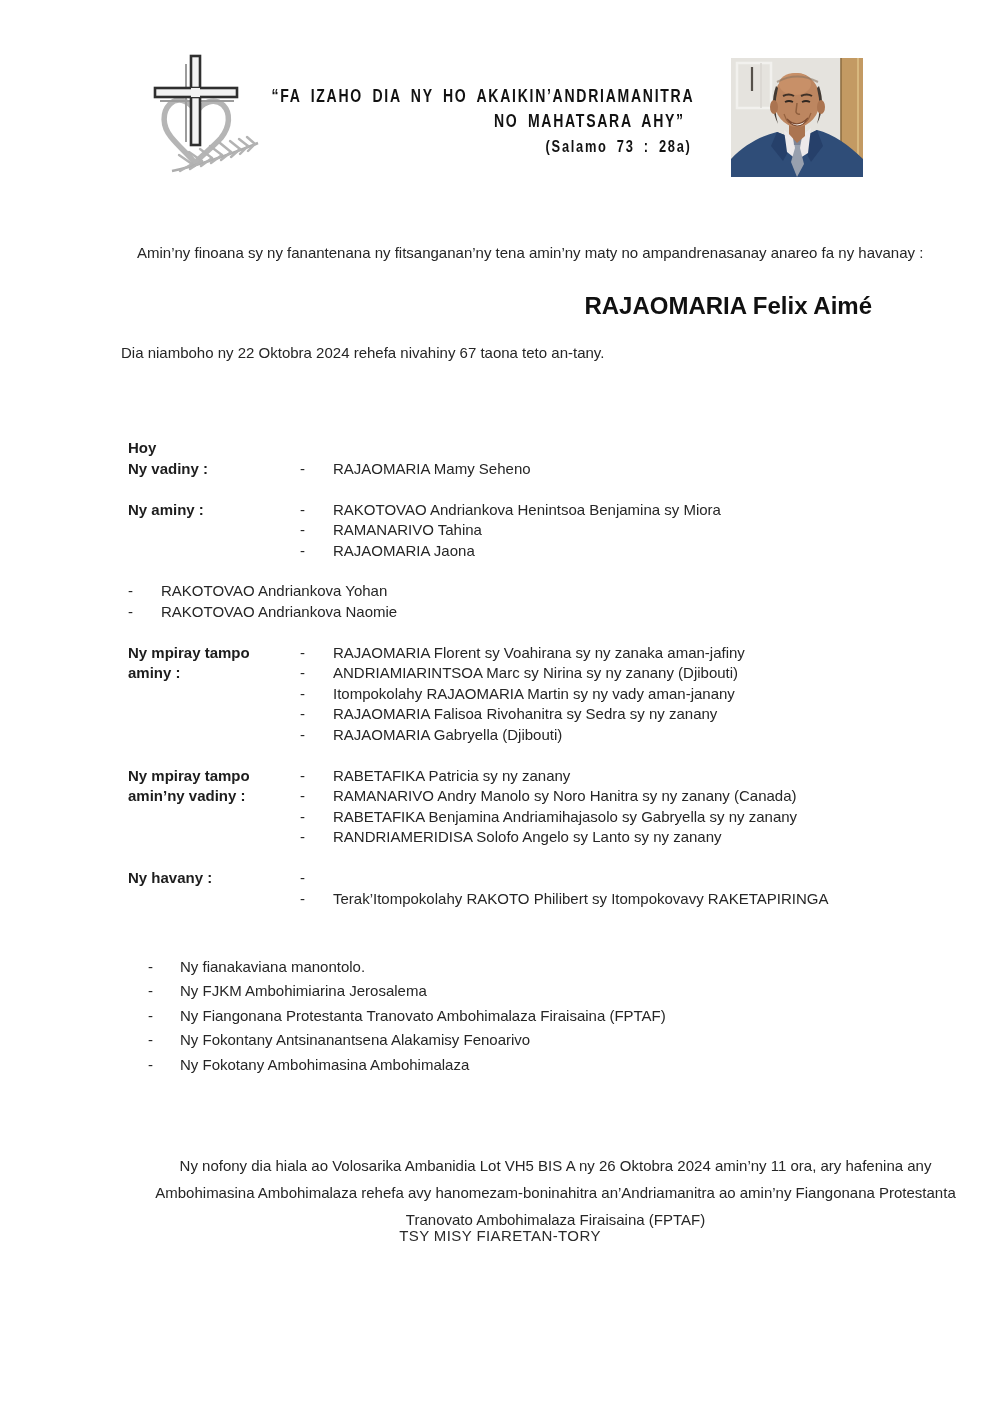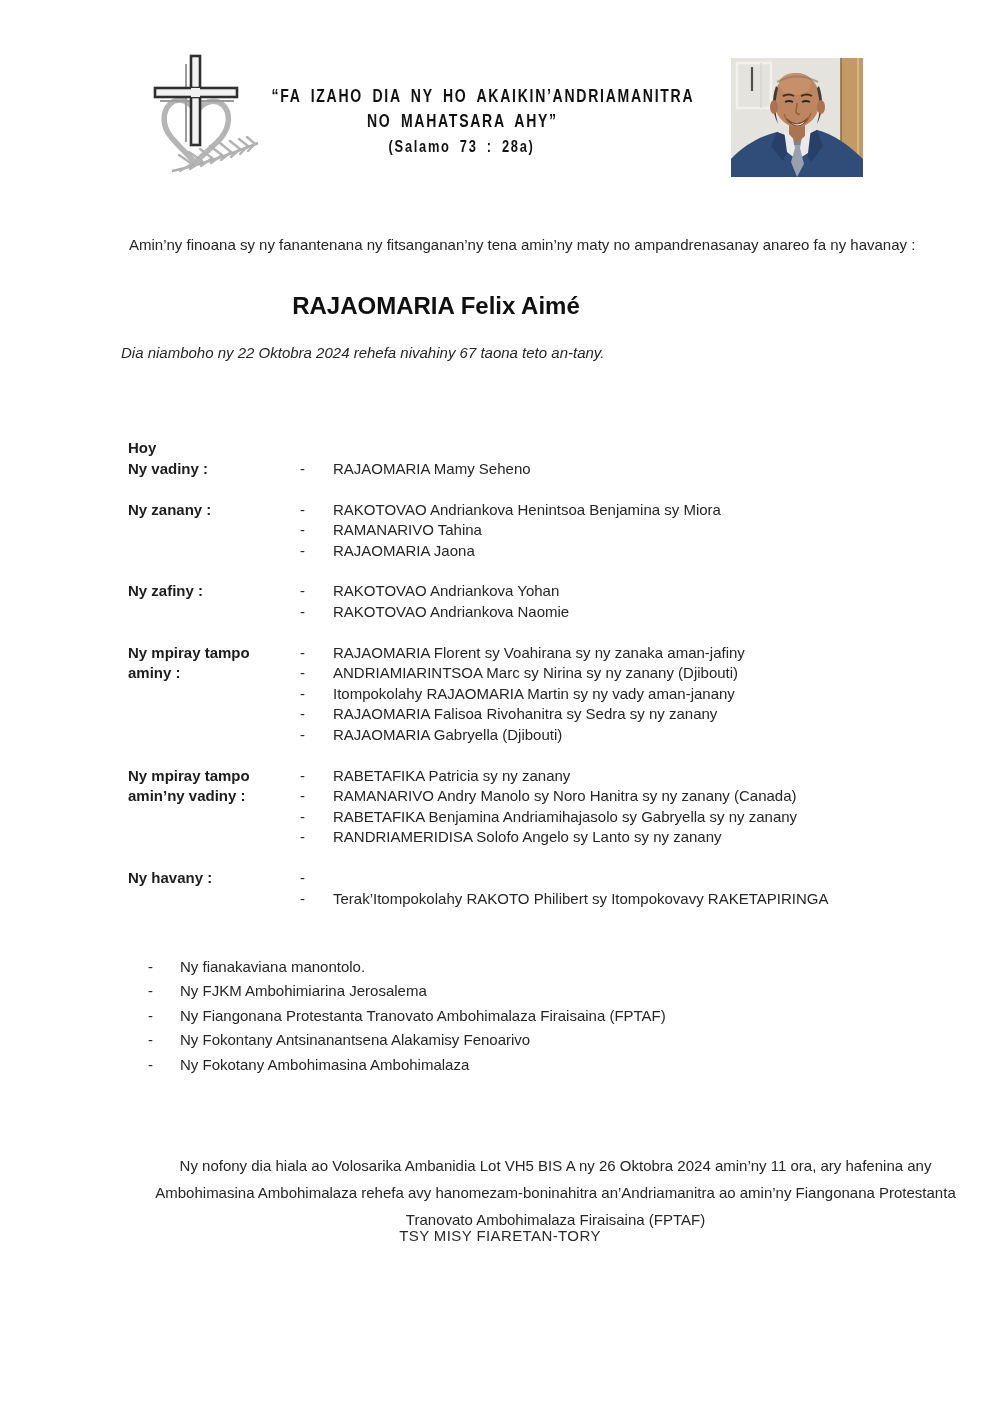--- a/index.html
+++ b/index.html
@@ -2,31 +2,31 @@
 <html><head>
 <meta charset="utf-8">
 <style>
   html,body { margin:0; padding:0; background:#ffffff; }
   .page {
     position:relative; width:1000px; height:1414px; background:#ffffff;
     font-family:"Liberation Sans", sans-serif; color:#262626; overflow:hidden;
   }
   
   .logo { position:absolute; left:134px; top:50px; width:130px; height:132px; }
-  .quote { position:absolute; left:212px; top:84px; width:500px; text-align:center; color:#121212; }
+  .quote { position:absolute; left:212px; top:84px; width:500px; text-align:right; color:#121212; }
   .quote-line { display:block; height:25px; line-height:25px; white-space:nowrap; }
   .quote-line > span { display:inline-block; transform:scaleX(.78); transform-origin:center;
     font-weight:700; font-size:18px; letter-spacing:2.2px; word-spacing:5px; }
   .quote-line.small > span { font-size:16.5px; }
   .photo { position:absolute; left:731px; top:58px; width:132px; height:119px; }
   
-  .intro { position:absolute; left:121px; top:223px; width:790px; font-size:15px; line-height:27px; margin:8px; }
-  .name  { position:absolute; left:0; top:292px; width:872px; text-align:center;
+  .intro { position:absolute; left:121px; top:223px; width:790px; font-size:15px; line-height:27px; margin:16px; }
+  .name  { position:absolute; left:0; top:292px; width:872px; text-align:right;
            font-size:24px; font-weight:700; color:#101010; margin:0; }
-  .death { position:absolute; left:121px; top:344px; font-size:15px; margin:0;font-style:italic; }
+  .death { position:absolute; left:121px; top:344px; font-size:15px; margin:0; }
   .hoy   { position:absolute; left:128px; top:419px; font-size:15px; font-weight:700; color:#1d1d1d;margin-top:20px; }
   .sections { position:absolute; left:128px; top:459px; width:860px; font-size:15px; }
   .sect { display:flex; margin-bottom:20px; }
   .sect-label { width:172px; padding-right:28px; box-sizing:border-box; flex-shrink:0;
                 font-weight:700; color:#1d1d1d; line-height:20.6px; }
   .sect-rows { flex:1; }
   .row { display:flex; line-height:20.6px; }
   .dash { width:33px; flex-shrink:0; }
   .groups { position:absolute; left:148px; top:955px; width:800px; font-size:15px; }
   .group-row { display:flex; line-height:24.4px; }
@@ -136,39 +136,38 @@
       <div class="sect-label">Ny vadiny :</div>
       <div class="sect-rows">
         <div class="row">
             <span class="dash">-</span>
             <span>RAJAOMARIA Mamy Seheno</span>
           </div>
       </div>
     </div>
 
     <div class="sect">
-      <div class="sect-label">Ny zanany :</div>
+      <div class="sect-label">Ny aminy :</div>
       <div class="sect-rows">
         <div class="row">
             <span class="dash">-</span>
             <span>RAKOTOVAO Andriankova Henintsoa Benjamina sy Miora</span>
           </div>
         <div class="row">
             <span class="dash">-</span>
             <span>RAMANARIVO Tahina</span>
           </div>
         <div class="row">
             <span class="dash">-</span>
             <span>RAJAOMARIA Jaona</span>
           </div>
       </div>
     </div>
 
     <div class="sect">
-      <div class="sect-label">Ny zafiny :</div>
       <div class="sect-rows">
         <div class="row">
             <span class="dash">-</span>
             <span>RAKOTOVAO Andriankova Yohan</span>
           </div>
         <div class="row">
             <span class="dash">-</span>
             <span>RAKOTOVAO Andriankova Naomie</span>
           </div>
       </div>

